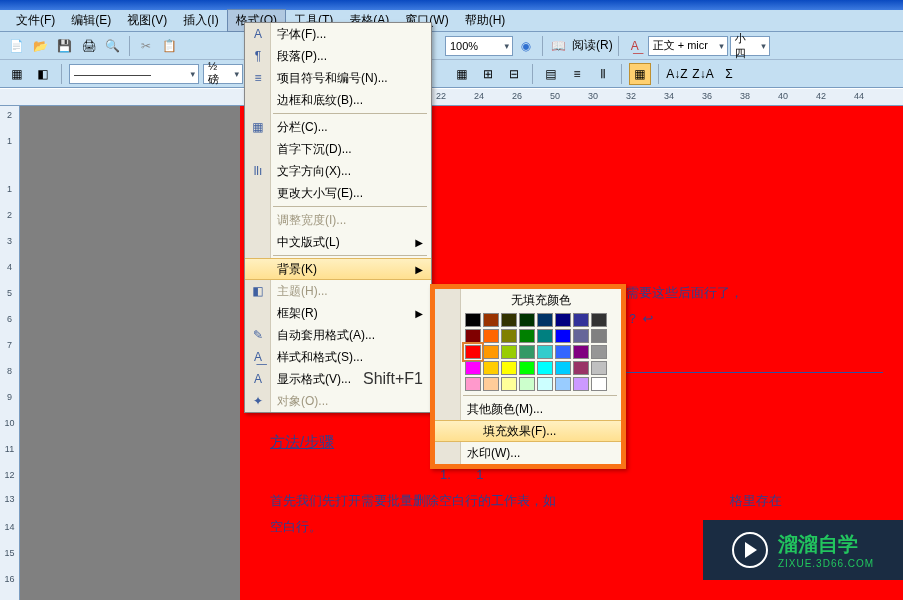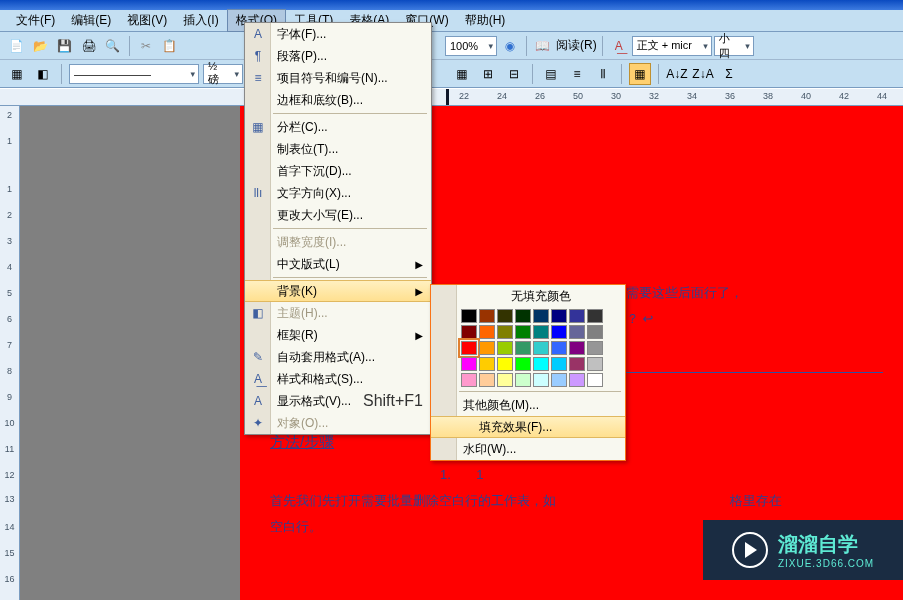--- a/index.html
+++ b/index.html
@@ -29,34 +29,34 @@
 .fmt-menu { position: absolute; left: 244px; top: 22px; width: 188px; background: #f8f8f0; border: 1px solid #888; box-shadow: 2px 2px 4px rgba(0,0,0,0.3); z-index: 100; }
 .fmt-menu .icon-col { position: absolute; left: 0; top: 0; bottom: 0; width: 26px; background: #e8e4d8; border-right: 1px solid #d0cab8; }
 .fmt-item { position: relative; height: 22px; display: flex; align-items: center; padding-left: 32px; cursor: default; }
 .fmt-item.hover { background: linear-gradient(#fff0c0, #ffe090); border-top: 1px solid #e0b860; border-bottom: 1px solid #e0b860; height: 22px; }
 .fmt-item .arrow { position: absolute; right: 8px; font-size: 10px; }
 .fmt-item .shortcut { position: absolute; right: 8px; font-size: 16px; color: #333; }
 .fmt-sep { height: 1px; background: #c0b8a0; margin: 2px 4px 2px 28px; }
 .fmt-icon { position: absolute; left: 4px; width: 18px; text-align: center; color: #4060a0; font-size: 12px; }
 
 
-.bg-submenu { position: absolute; left: 430px; top: 284px; width: 196px; background: #f8f8f0; border: 1px solid #f97316; box-shadow: 2px 2px 4px rgba(0,0,0,0.3); z-index: 101; }
+.bg-submenu { position: absolute; left: 430px; top: 284px; width: 196px; background: #f8f8f0; border: 5px solid #f97316; box-shadow: 2px 2px 4px rgba(0,0,0,0.3); z-index: 101; }
 .bg-submenu .icon-col2 { position: absolute; left: 0; top: 0; bottom: 0; width: 26px; background: #e8e4d8; border-right: 1px solid #d0cab8; }
 .bg-header { height: 20px; text-align: center; padding: 3px 0 0 26px; font-size: 12px; }
 .color-grid { margin: 4px 4px 4px 30px; display: grid; grid-template-columns: repeat(8, 16px); grid-auto-rows: 14px; gap: 2px; }
 .color-cell { width: 16px; height: 14px; border: 1px solid #888; }
 .color-cell.sel { outline: 2px solid #e08030; outline-offset: 1px; }
 .bg-item { position: relative; height: 22px; display: flex; align-items: center; padding-left: 32px; cursor: default; }
 .bg-item.hover { background: linear-gradient(#fff0c0, #ffe090); border-top: 1px solid #e0b860; border-bottom: 1px solid #e0b860; padding-left: 48px; }
 
 
 .watermark { position: absolute; right: 0; bottom: 20px; width: 200px; height: 60px; background: #1a2c42; display: flex; align-items: center; justify-content: center; gap: 10px; z-index: 200; }
 .watermark .play { width: 36px; height: 36px; border: 2px solid #fff; border-radius: 50%; display: flex; align-items: center; justify-content: center; }
 .watermark .play::before { content: ""; border-left: 12px solid #fff; border-top: 8px solid transparent; border-bottom: 8px solid transparent; margin-left: 3px; }
-.watermark .text { color: #5eead4; }
+.watermark .text { color: #22c55e; }
 .watermark .text .cn { font-size: 20px; font-weight: bold; }
 .watermark .text .en { font-size: 10px; letter-spacing: 1px; }
 
 .ruler-top-num { position: absolute; top: 2px; font-size: 9px; color: #456; }
 </style>
 </head>
 <body>
 
 <div class="titlebar"></div>
 
@@ -75,21 +75,21 @@
 <div class="toolbar1">
   <div class="tb-btn">📄</div>
   <div class="tb-btn">📂</div>
   <div class="tb-btn">💾</div>
   <div class="tb-btn">🖨</div>
   <div class="tb-btn">🔍</div>
   <div class="tb-sep"></div>
   <div class="tb-btn" style="color:#888">✂</div>
   <div class="tb-btn" style="color:#888">📋</div>
   <div style="flex:0 0 260px"></div>
-  <div class="combo" style="width:52px">100%</div>
+  <div class="combo" style="width:68px">100%</div>
   <div class="tb-btn" style="color:#3070d0">◉</div>
   <div class="tb-sep"></div>
   <div class="tb-btn">📖</div>
   <span>阅读(R)</span>
   <div class="tb-sep"></div>
   <div class="tb-btn" style="color:#c04040">A͟</div>
   <div class="combo" style="width:80px">正文 + micr</div>
   <div class="combo" style="width:40px">小四</div>
 </div>
 
@@ -109,21 +109,21 @@
   <div class="tb-btn">⫴</div>
   <div class="tb-sep"></div>
   <div class="tb-btn" style="background:#ffd070;border:1px solid #c09030">▦</div>
   <div class="tb-sep"></div>
   <div class="tb-btn">A↓Z</div>
   <div class="tb-btn">Z↓A</div>
   <div class="tb-btn">Σ</div>
 </div>
 
 <div class="ruler-top">
-  <div style="position:absolute; left:446px; right:0; height:100%; border-left:3px solid #0f172a">
+  <div style="position:absolute; left:420px; right:0; height:100%; border-left:6px solid #0f172a">
     <span class="ruler-top-num" style="left:10px">22</span>
     <span class="ruler-top-num" style="left:48px">24</span>
     <span class="ruler-top-num" style="left:86px">26</span>
     <span class="ruler-top-num" style="left:124px">50</span>
     <span class="ruler-top-num" style="left:162px">30</span>
     <span class="ruler-top-num" style="left:200px">32</span>
     <span class="ruler-top-num" style="left:238px">34</span>
     <span class="ruler-top-num" style="left:276px">36</span>
     <span class="ruler-top-num" style="left:314px">38</span>
     <span class="ruler-top-num" style="left:352px">40</span>
@@ -179,21 +179,20 @@
 
 <div class="fmt-menu">
   <div class="icon-col"></div>
   <div id="fmt-items">
       <div class="fmt-item">字体(F)...<span class="fmt-icon">A</span></div>
       <div class="fmt-item">段落(P)...<span class="fmt-icon">¶</span></div>
       <div class="fmt-item">项目符号和编号(N)...<span class="fmt-icon">≡</span></div>
       <div class="fmt-item">边框和底纹(B)...</div>
       <div class="fmt-sep"></div>
       <div class="fmt-item">分栏(C)...<span class="fmt-icon">▦</span></div>
-      <div class="fmt-item">制表位(T)...</div>
       <div class="fmt-item">首字下沉(D)...</div>
       <div class="fmt-item">文字方向(X)...<span class="fmt-icon">llı</span></div>
       <div class="fmt-item">更改大小写(E)...</div>
       <div class="fmt-sep"></div>
       <div class="fmt-item" style="color: rgb(160, 152, 128);">调整宽度(I)...</div>
       <div class="fmt-item">中文版式(L)<span class="arrow">▶</span></div>
       <div class="fmt-sep"></div>
       <div class="fmt-item hover">背景(K)<span class="arrow">▶</span></div>
       <div class="fmt-item" style="color: rgb(160, 152, 128);">主题(H)...<span class="fmt-icon">◧</span></div>
       <div class="fmt-item">框架(R)<span class="arrow">▶</span></div>

